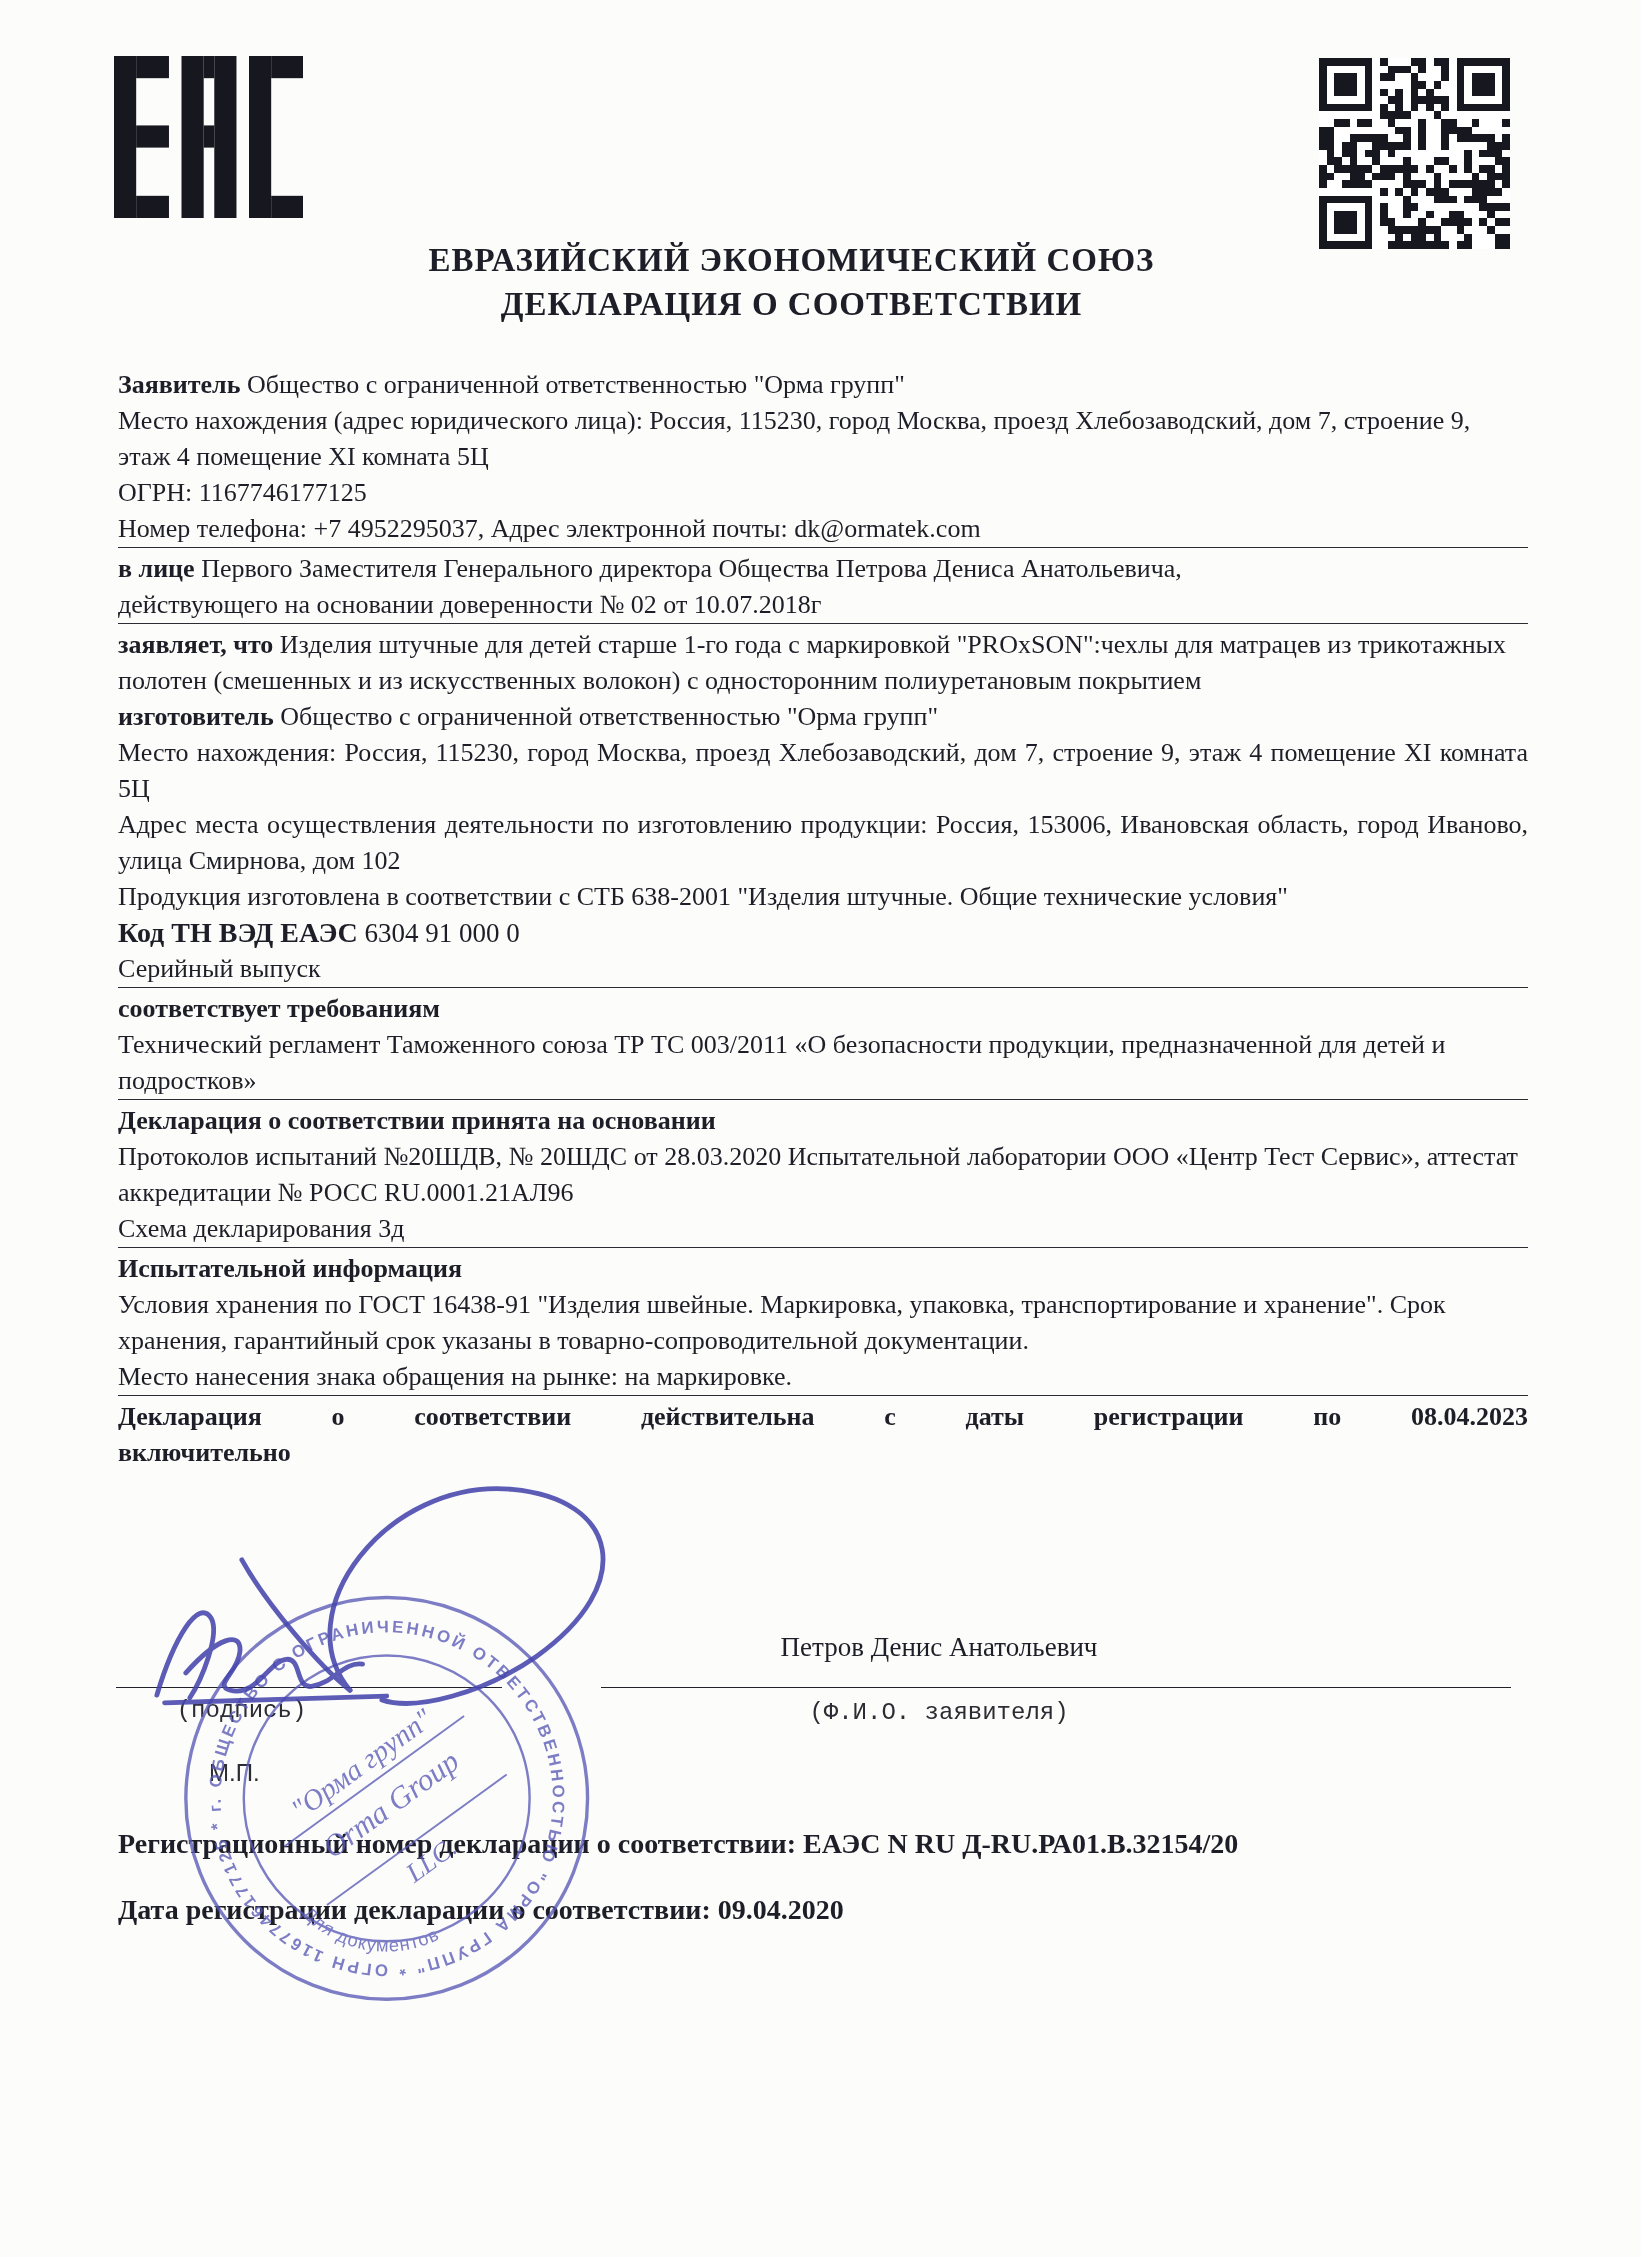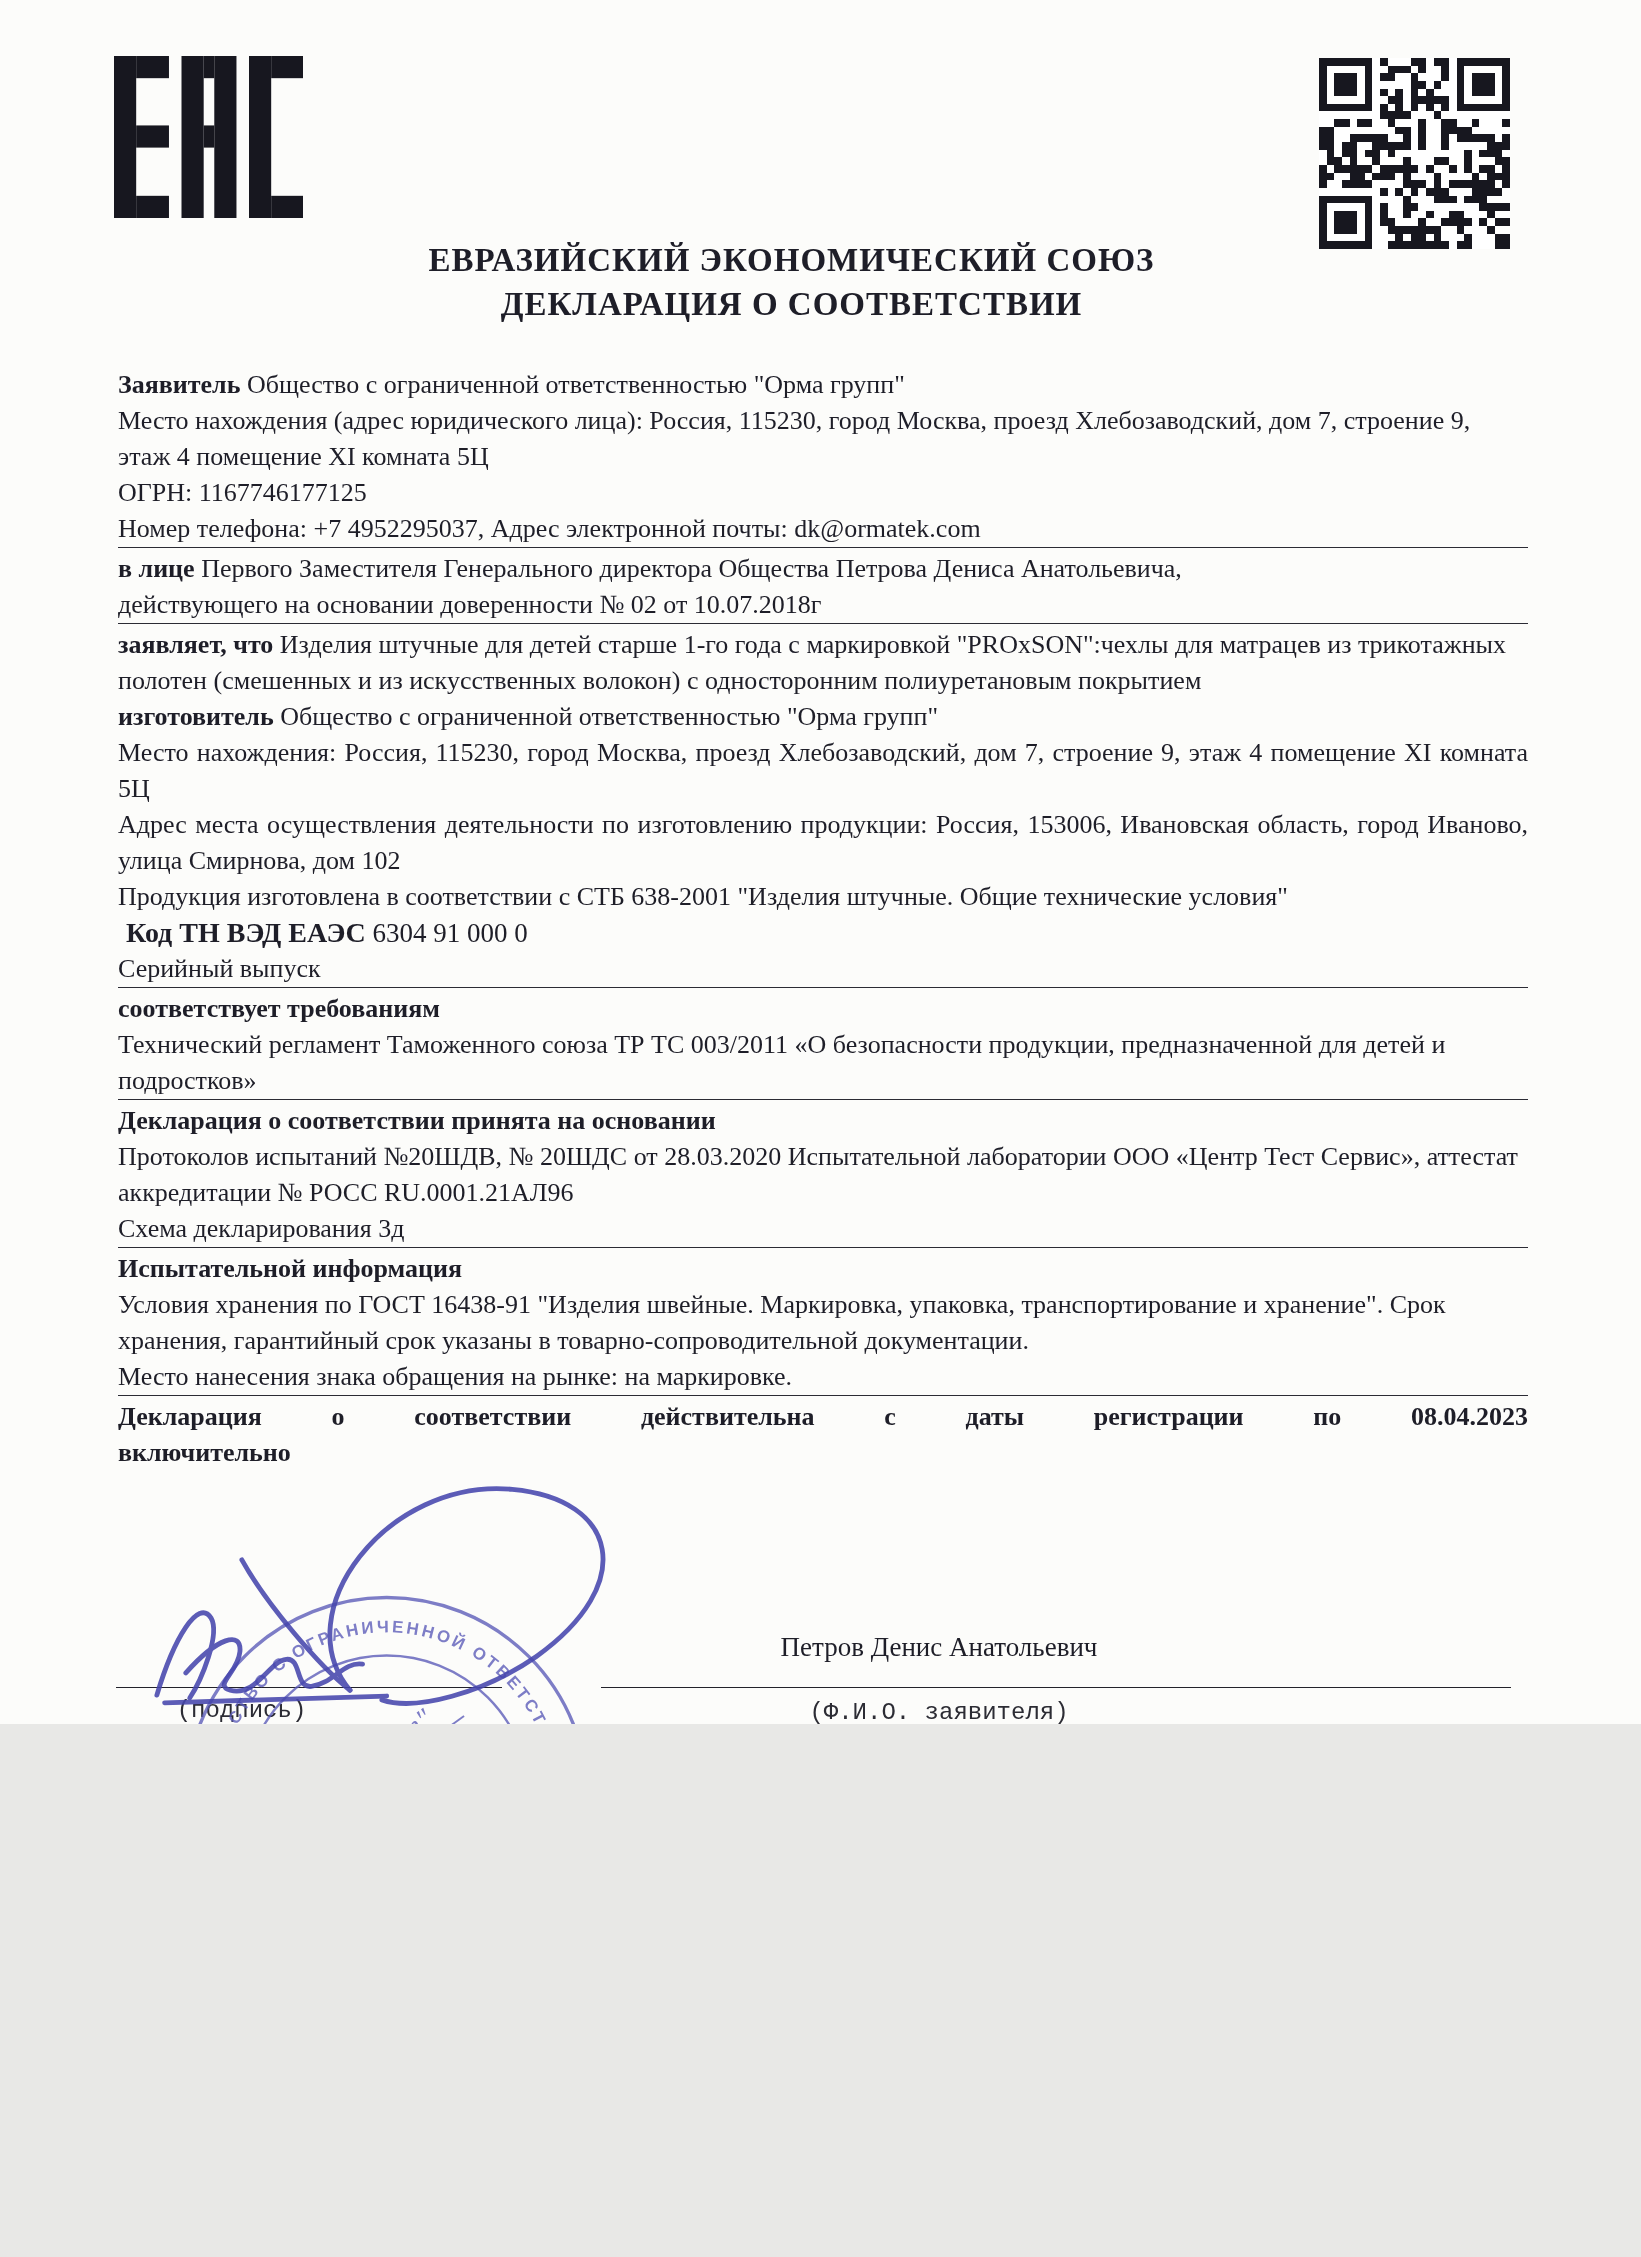--- a/index.html
+++ b/index.html
@@ -1,31 +1,31 @@
 <!DOCTYPE html>
 <html><head>
 <meta charset="utf-8">
 <style>
   html,body{margin:0;padding:0;background:#e8e8e6;}
-  .page{position:relative;width:1641px;height:1724px;background:#fcfcfa;margin:0 auto;overflow:hidden;
+  .page{position:relative;width:1641px;height:2257px;background:#fcfcfa;margin:0 auto;overflow:hidden;
         font-family:"Liberation Serif","DejaVu Serif",serif;color:#1e1e28;}
   
   .eac-logo{position:absolute;left:114px;top:56px;width:189px;height:162px;}
   .qr{position:absolute;left:1319px;top:58px;width:191px;height:191px;}
   .title{position:absolute;left:48px;top:238px;width:1487px;text-align:center;
          font-weight:bold;font-size:33px;line-height:44px;letter-spacing:1px;}
   
   .docbody{position:absolute;left:118px;top:367px;width:1410px;font-size:26px;line-height:36px;}
   .docbody p{margin:0;}
   .ruled{border-top:1.9px solid #2b2b34;padding-top:3px;margin-top:4.8px;}
   .mt8{margin-top:7.7px;}
   .mt6{margin-top:5.8px;}
   .justify{text-align:justify;}
   .codeline{font-size:27px;}
-  .codeline b{font-size:28px;margin-left:8px;}
+  .codeline b{font-size:28px;}
   .validity1{font-weight:bold;text-align:justify;text-align-last:justify;}
   .validity2{font-weight:bold;margin-top:9.7px;}
   
   .sigline{position:absolute;border-top:1.9px solid #23232b;height:0;}
   .sigline.left{left:116px;top:1687px;width:386px;}
   .sigline.right{left:601px;top:1687px;width:910px;}
   .caption{position:absolute;font-family:Liberation Mono, monospace;
            font-size:24px;color:#2c2c34;text-align:center;}
   .cap-sign{left:145px;top:1697px;width:193px;}
   .cap-name{left:601px;top:1699px;width:676px;}

